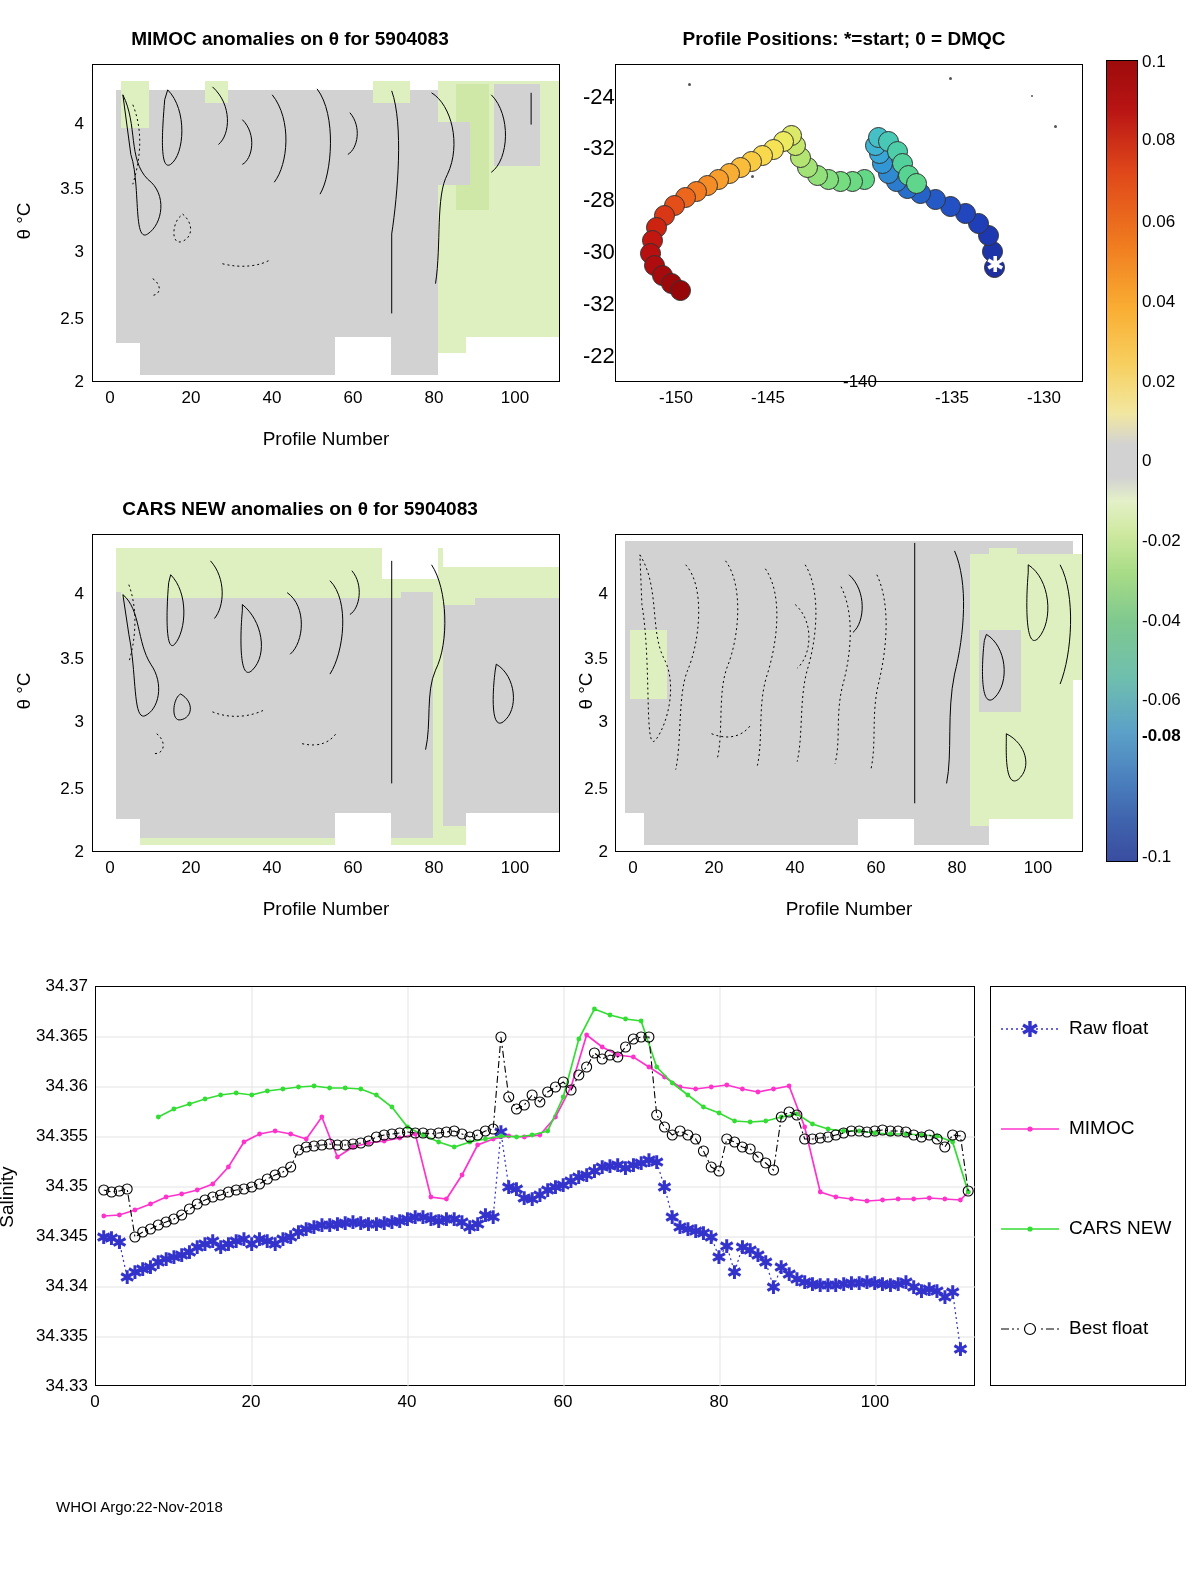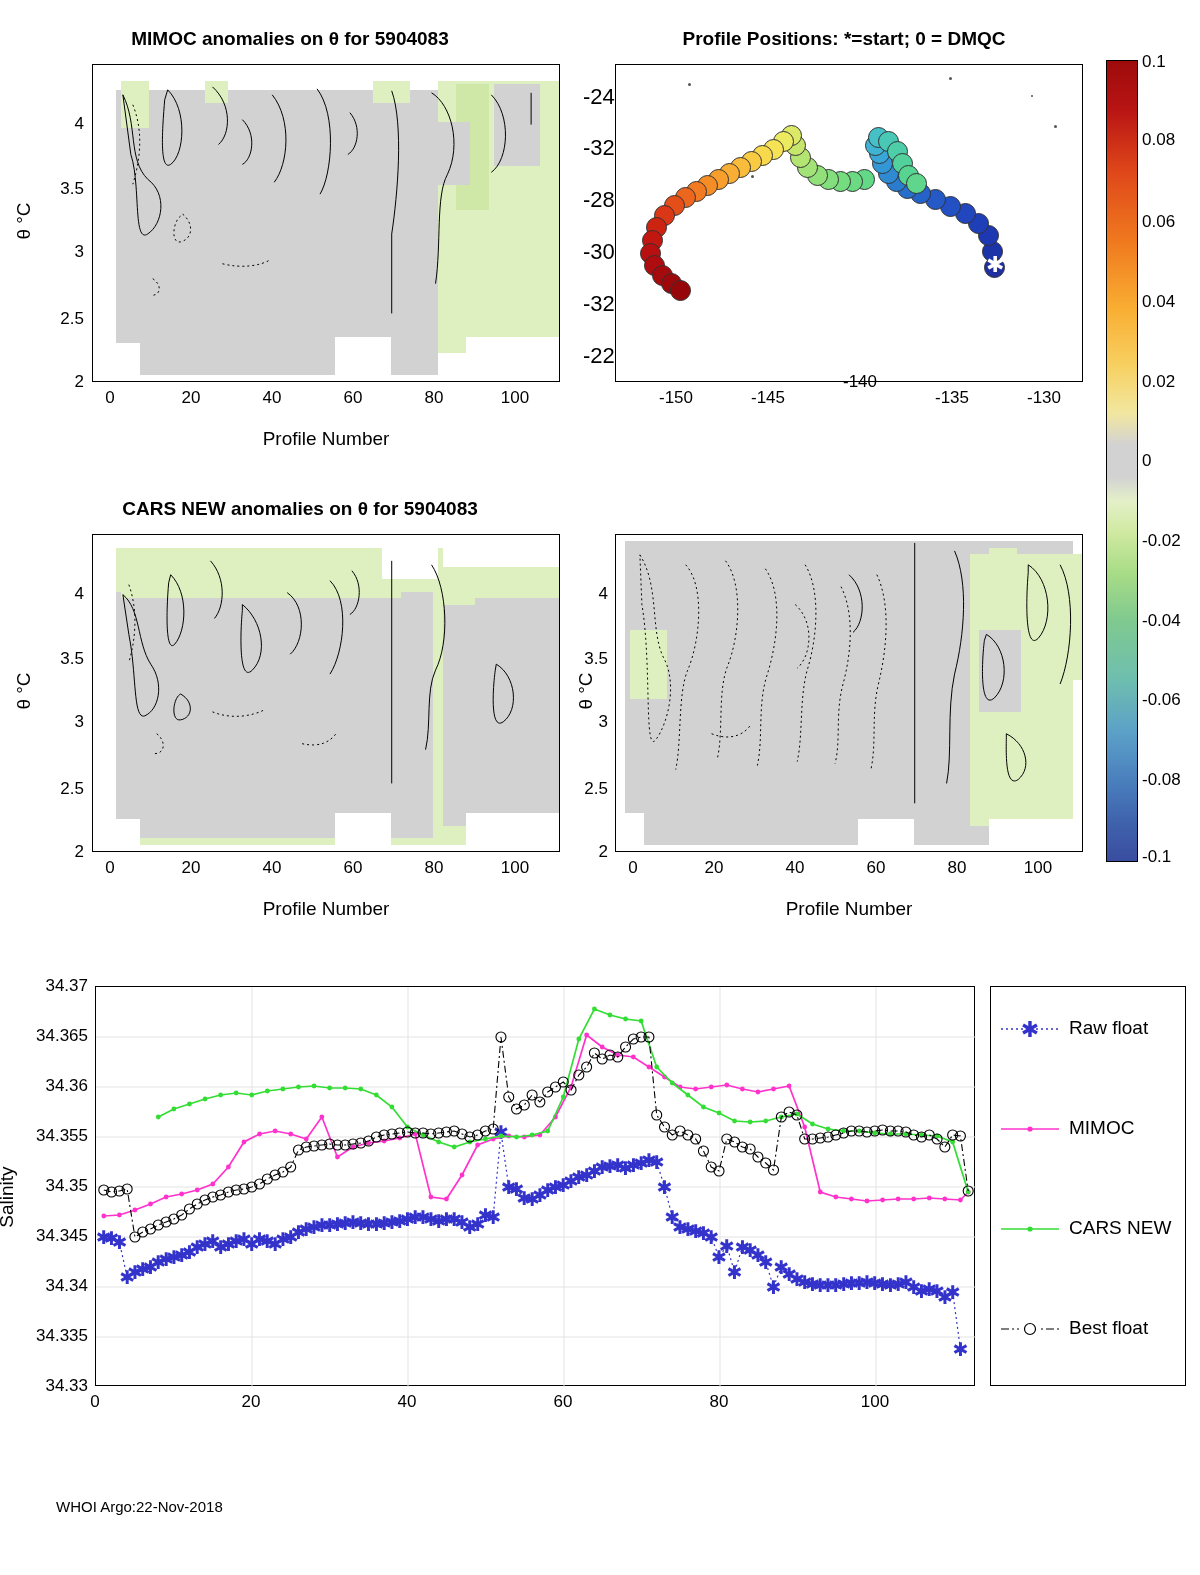--- a/index.html
+++ b/index.html
@@ -185,21 +185,21 @@
 <div id="colorbar"></div>
 <div class="cbtick" style="top:62px;">0.1</div>
 <div class="cbtick" style="top:140px;">0.08</div>
 <div class="cbtick" style="top:222px;">0.06</div>
 <div class="cbtick" style="top:302px;">0.04</div>
 <div class="cbtick" style="top:382px;">0.02</div>
 <div class="cbtick" style="top:461px;">0</div>
 <div class="cbtick" style="top:541px;">-0.02</div>
 <div class="cbtick" style="top:621px;">-0.04</div>
 <div class="cbtick" style="top:700px;">-0.06</div>
-<div class="cbtick" style="top:780px;">-0.08</div>
+<div class="cbtick" style="top:736px;font-weight:bold;">-0.08</div>
 <div class="cbtick" style="top:857px;">-0.1</div>
 
 <div class="fig" style="left:0;top:470px;width:600px;height:470px;">
   <div class="title" style="position:absolute;left:0;top:28px;width:600px;">CARS NEW anomalies on θ for 5904083</div>
   <div class="panel-box" style="left:92px;top:64px;width:468px;height:318px;">
     <div class="contour-bg">
       <div class="cwhite" style="left:0;top:0;width:100%;height:100%;"></div>
       <div class="cgreen" style="left:4%;top:4%;width:96%;height:94%;"></div>
       <div class="cgrey" style="left:5%;top:18%;width:68%;height:78%;"></div>
       <div class="cgrey" style="left:75%;top:20%;width:25%;height:72%;"></div>

